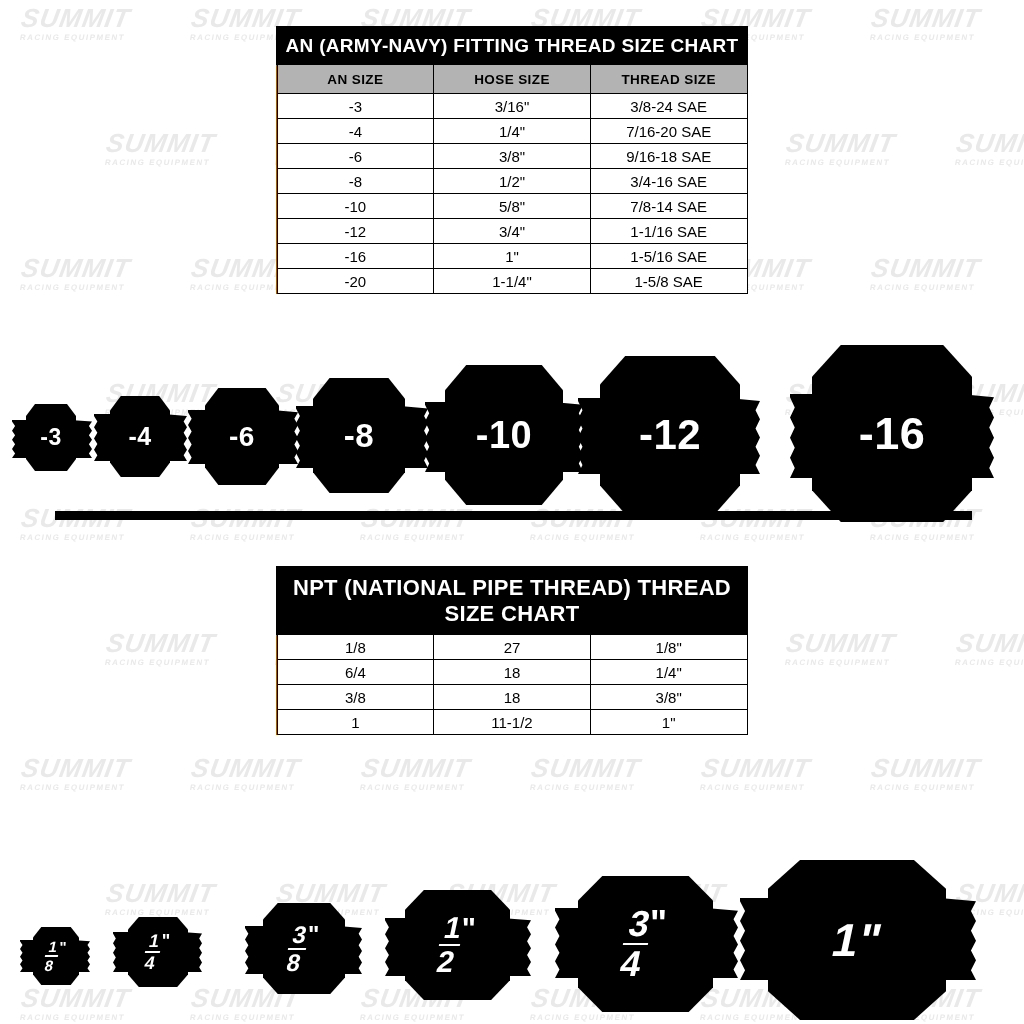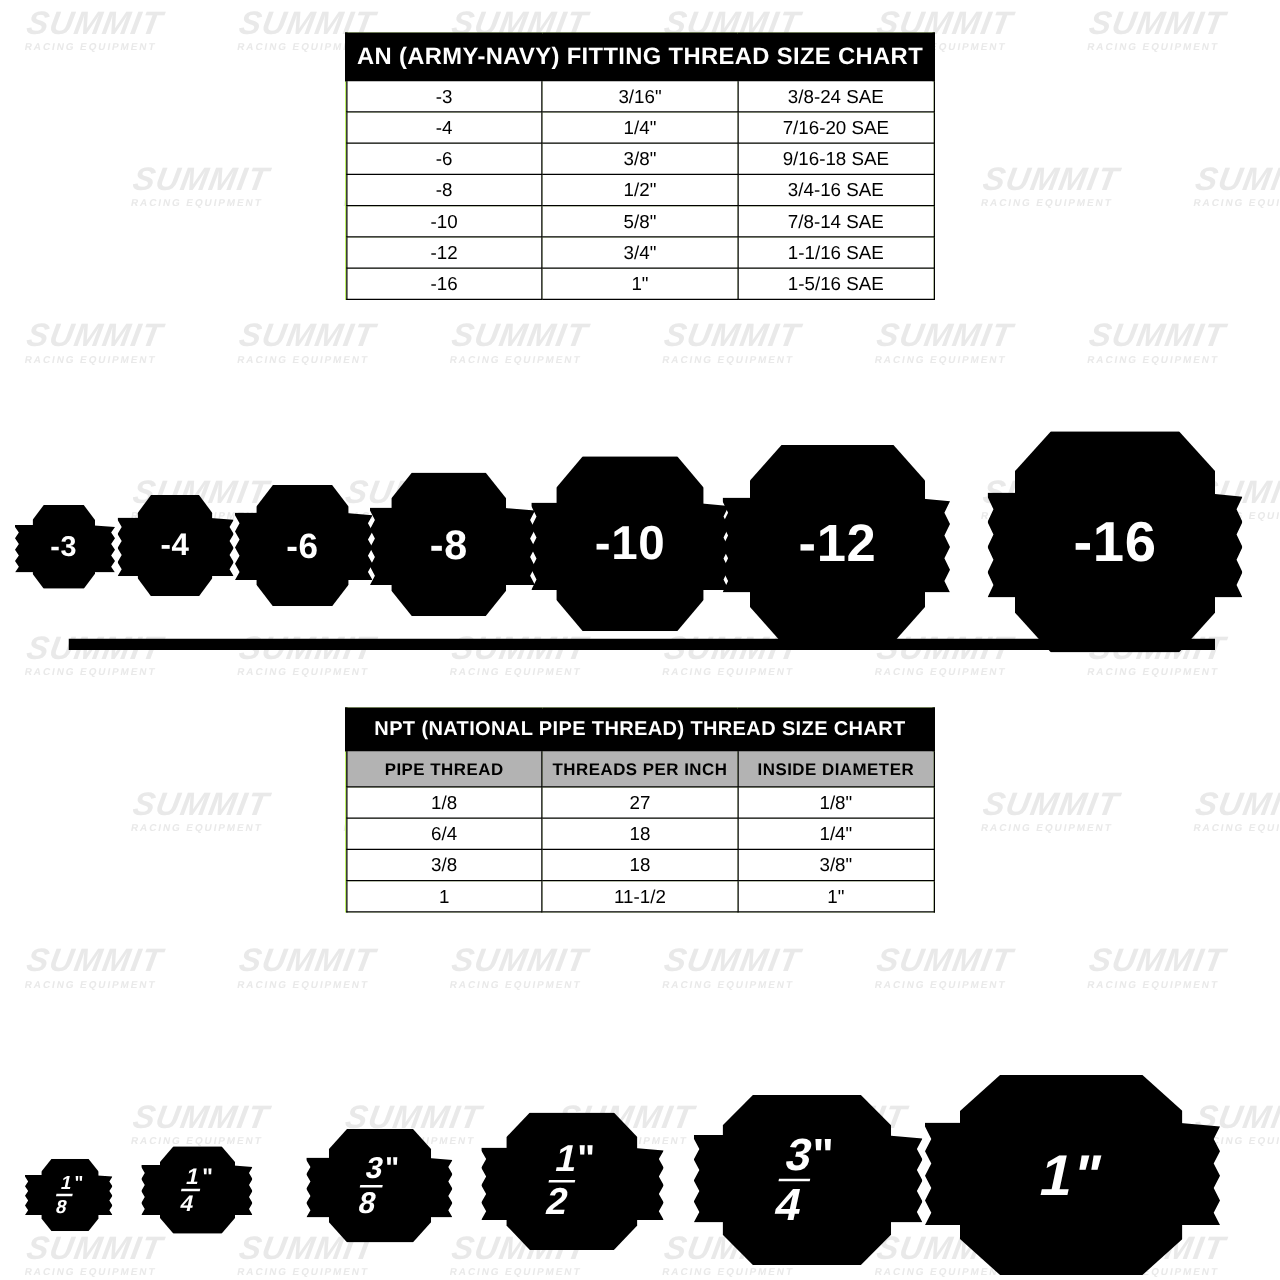--- a/index.html
+++ b/index.html
@@ -53,21 +53,21 @@
   #content {
     position: relative;
     z-index: 2;
     width: 1024px;
     height: 1024px;
   }
 
   
   .chart-table {
     border-collapse: collapse;
-    background: #bef264;
+    background: #a16207;
     table-layout: fixed;
   }
   .chart-table .title-cell {
     background: #000000;
     color: #ffffff;
     font-size: 19px;
     font-weight: bold;
     text-align: center;
     letter-spacing: 0.3px;
     padding: 7px 0 6px 0;
@@ -384,20 +384,25 @@
 
 <div id="content">
 
   <div id="an-table-wrap">
     <table id="an-table" class="chart-table">
       <tbody>
           <tr>
         <td class="title-cell" colspan="3">AN (ARMY-NAVY) FITTING THREAD SIZE CHART</td>
       </tr>
       <tr>
+        <th class="col-head" style="width:33%">AN SIZE</th>
+        <th class="col-head" style="width:33%">HOSE SIZE</th>
+        <th class="col-head" style="width:34%">THREAD SIZE</th>
+      </tr>
+      <tr>
         <td>-3</td>
         <td>3/16"</td>
         <td>3/8-24 SAE</td>
       </tr>
       <tr>
         <td>-4</td>
         <td>1/4"</td>
         <td>7/16-20 SAE</td>
       </tr>
       <tr>
@@ -417,20 +422,25 @@
       </tr>
       <tr>
         <td>-12</td>
         <td>3/4"</td>
         <td>1-1/16 SAE</td>
       </tr>
       <tr>
         <td>-16</td>
         <td>1"</td>
         <td>1-5/16 SAE</td>
+      </tr>
+      <tr>
+        <td>-20</td>
+        <td>1-1/4"</td>
+        <td>1-5/8 SAE</td>
       </tr>
     </tbody>
       </table>
   </div>
 
   <div id="an-fittings">
 
     <div class="thread left" style="left:12px;  top:420px; width:22px; height:38px;"></div>
     <div class="thread right" style="left:70px;  top:420px; width:22px; height:38px;"></div>
     <div class="fitting" style="left:26px; top:404px; width:50px; height:67px; font-size:23px;">
@@ -473,26 +483,21 @@
       <span class="lbl">-16</span>
     </div>
   </div>
 
   <div id="divider"></div>
 
   <div id="npt-table-wrap">
     <table id="npt-table" class="chart-table">
       <tbody>
           <tr>
-        <td class="title-cell" colspan="3" style="font-size:16px;">NPT (NATIONAL PIPE THREAD) THREAD SIZE CHART</td>
-      </tr>
-      <tr>
-        <th class="col-head" style="width:34%">PIPE THREAD</th>
-        <th class="col-head" style="width:36%">THREADS PER INCH</th>
-        <th class="col-head" style="width:30%">INSIDE DIAMETER</th>
+        <td class="title-cell" colspan="3" style="font-size:22px;">NPT (NATIONAL PIPE THREAD) THREAD SIZE CHART</td>
       </tr>
       <tr>
         <td>1/8</td>
         <td>27</td>
         <td>1/8"</td>
       </tr>
       <tr>
         <td>6/4</td>
         <td>18</td>
         <td>1/4"</td>

